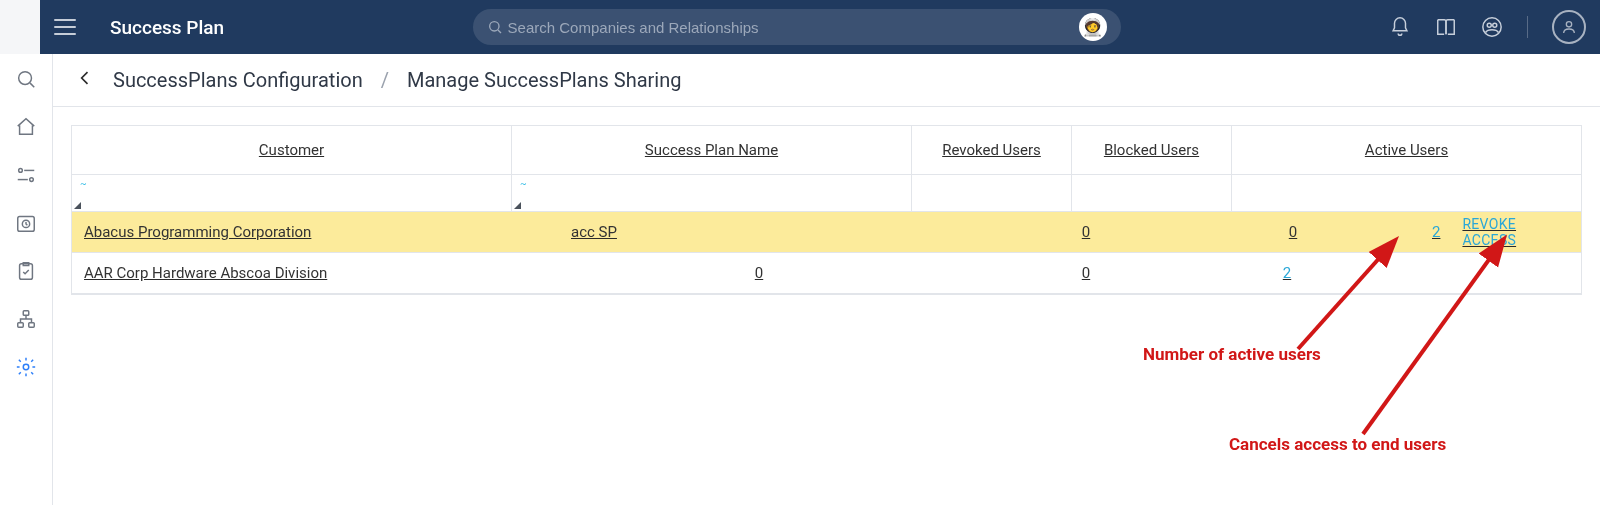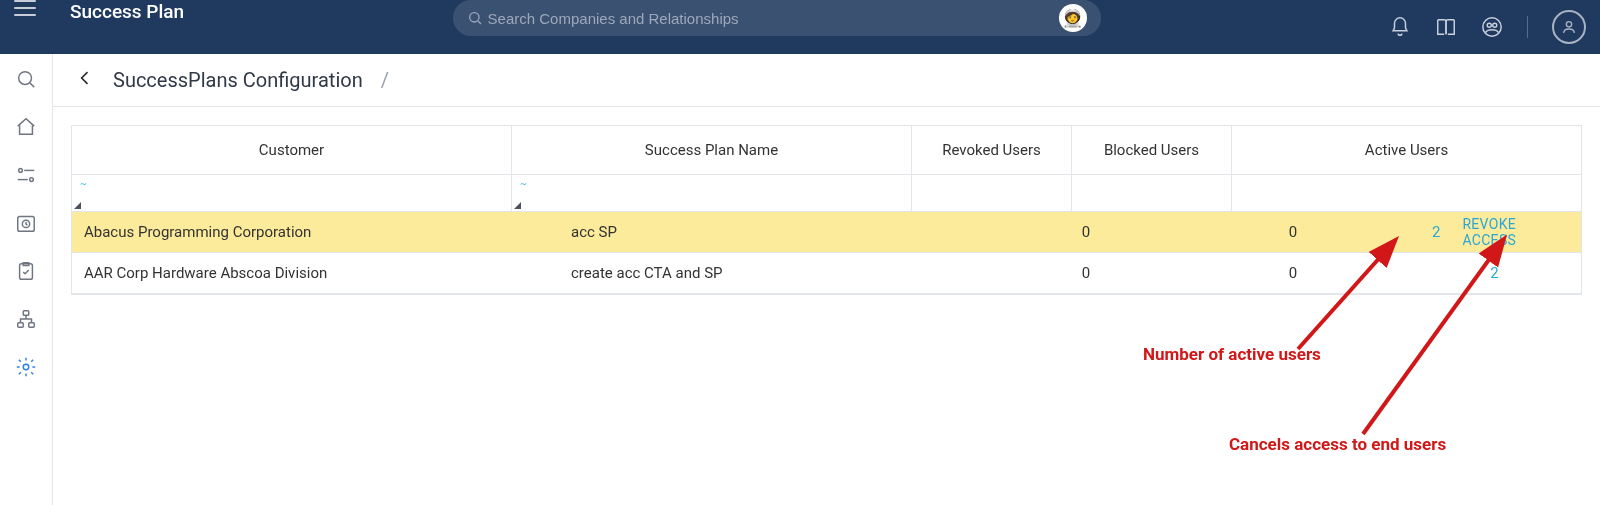--- a/index.html
+++ b/index.html
@@ -18,22 +18,22 @@
   body{
     font-family:-apple-system,BlinkMacSystemFont,"Segoe UI",Roboto,Arial,sans-serif;
     font-size:14px;color:var(--text);
     background:#f5f6f8;
     width:1600px;height:505px;overflow:hidden;
     display:flex;flex-direction:column;
   }
   
   .topbar{
     height:54px;background:var(--navy);
-    display:flex;
-    padding:0 14px;gap:20px;
+    display:flex;align-items:center;
+    padding:0 14px;gap:20px;margin-left:40px;
   }
   .hamburger{width:22px;height:16px;cursor:pointer;display:flex;flex-direction:column;justify-content:space-between;}
   .hamburger span{display:block;height:2px;background:#c6cdd8;border-radius:1px;}
   .app-title{color:#fff;font-size:19px;font-weight:500;margin-left:14px;}
   .search-wrap{
     margin-left:auto;margin-right:auto;
     width:620px;height:36px;background:rgba(255,255,255,0.12);
     border-radius:20px;display:flex;align-items:center;padding:0 14px;gap:3px;
   }
   .search-wrap svg{flex:0 0 auto;}
@@ -61,21 +61,21 @@
   .main{flex:1;display:flex;flex-direction:column;background:#fff;}
   .breadcrumb-bar{
     height:52px;display:flex;align-items:center;gap:18px;
     padding:0 22px;border-bottom:1px solid var(--border);
     font-size:20px;color:#303947;
   }
   .breadcrumb-bar .sep{color:#9aa1ad;}
   .back-arrow svg{stroke:#2c2c2c;stroke-width:2;}
   .content{flex:1;padding:18px;background:#fff;}
   .table{border:1px solid var(--border);background:#fff;}
-  .thead,.filter-row,.row{display:grid;grid-template-columns:440px 400px 160px 160px 1fr;}
+  .thead,.filter-row,.row{display:grid;grid-template-columns:440px 400px 160px 160px 1fr;text-decoration:underline;}
   .thead{height:48px;border-bottom:1px solid var(--border);}
   .th{display:flex;align-items:center;justify-content:center;font-size:15px;color:#333;border-right:1px solid var(--border);}
   .th:first-child,.th:nth-child(2){justify-content:center;}
   .th:last-child{border-right:none;}
   .filter-row{height:36px;border-bottom:1px solid var(--border);}
   .fcell{border-right:1px solid var(--border);position:relative;}
   .fcell:last-child{border-right:none;}
   .fmark{position:absolute;left:8px;top:3px;font-size:10px;color:#36bde6;font-style:italic;}
   .ftri{position:absolute;left:2px;bottom:2px;width:0;height:0;border-left:7px solid transparent;border-bottom:7px solid #4b525c;}
   .row{height:40px;border-bottom:1px solid var(--border);gap:47px;}
@@ -178,20 +178,21 @@
   <div class="main" style="position:relative;">
 
     <div class="breadcrumb-bar">
       <span class="back-arrow">
         <svg width="20" height="20" viewBox="0 0 24 24" fill="none">
             <path d="M15 5l-7 7 7 7"></path>
           </svg>
       </span>
       <span>SuccessPlans Configuration</span>
       <span class="sep">/</span>
+      <span>Manage SuccessPlans Sharing</span>
     </div>
 
     <div class="content">
       <div class="table">
 
         <div class="thead">
           <div class="th">Customer</div>
           <div class="th">Success Plan Name</div>
           <div class="th">Revoked Users</div>
           <div class="th">Blocked Users</div>
@@ -218,21 +219,20 @@
           <div class="cell center">0</div>
           <div class="cell center">0</div>
           <div class="cell active-cell">
             <span class="count-link">2</span>
             <span class="revoke-link">REVOKE ACCESS</span>
           </div>
         </div>
 
         <div class="row">
           <div class="cell">AAR Corp Hardware Abscoa Division</div>
-          <div class="cell">create acc CTA and SP</div>
           <div class="cell center">0</div>
           <div class="cell center">0</div>
           <div class="cell active-cell" style="justify-content:center;">
             <span class="count-link">2</span>
           </div>
         </div>
 
       </div>
     </div>
 

